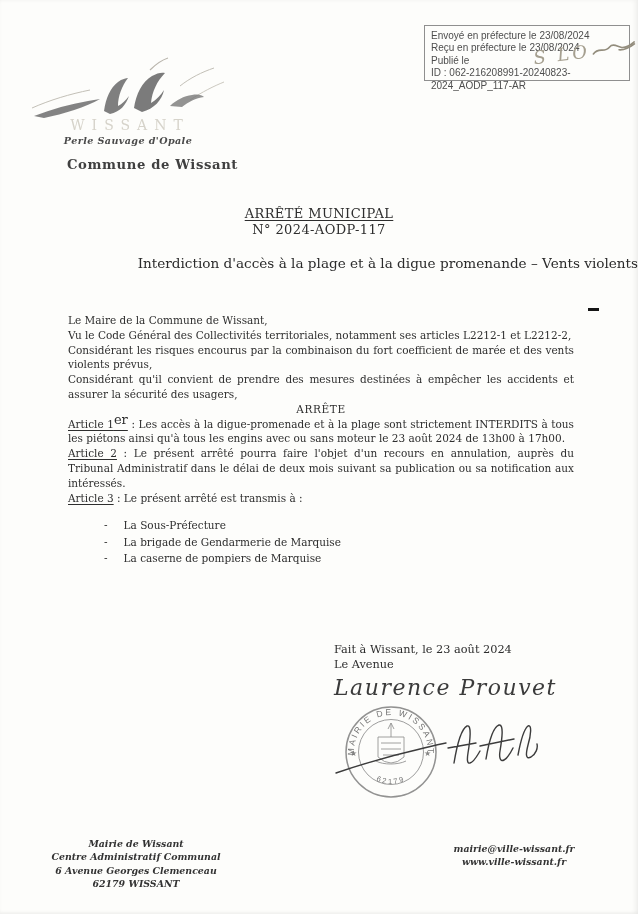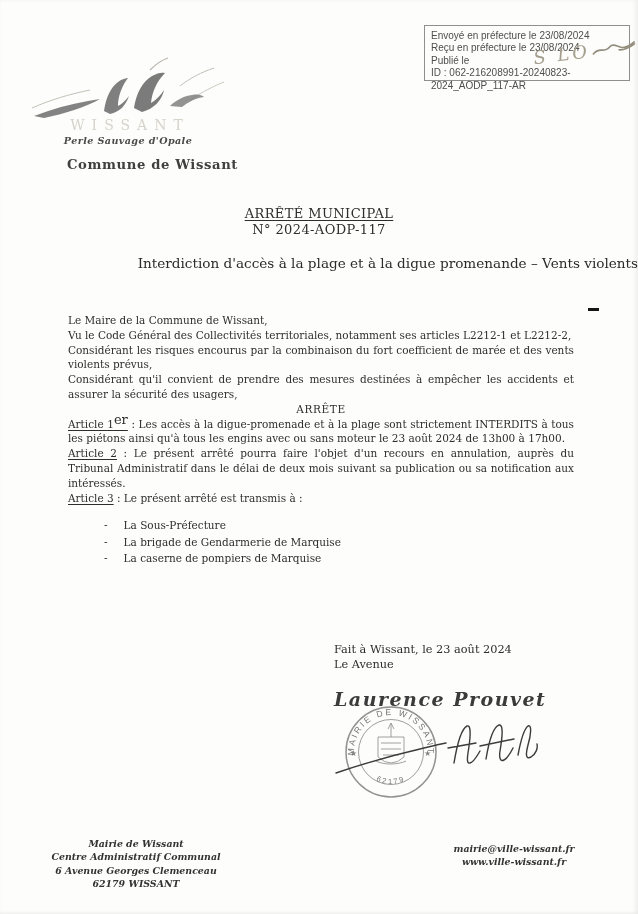--- a/index.html
+++ b/index.html
@@ -48,21 +48,21 @@
   .arrete-heading{text-align:center;margin:14px 0 0;letter-spacing:.6px;}
   .article{margin-top:13px;}
   .article u{text-underline-offset:2px;}
   .article sup{font-size:13px;line-height:0;}
   .recipients{list-style:none;margin:12px 0 0;padding:0 0 0 36px;}
   .recipients li{display:flex;gap:16px;line-height:16.4px;text-align:left;}
   .recipients .dash{flex:0 0 auto;}
   
   .sign-block{position:absolute;left:334px;top:643px;font-size:11.3px;line-height:14.6px;}
   .sign-name{
-    font-size:19px;font-style:italic;margin-top:20px;letter-spacing:1.5px;color:#3b3b3b;font-weight:bold;
+    font-size:22px;font-style:italic;margin-top:9px;letter-spacing:1.5px;color:#3b3b3b;
   }
   .seal{position:absolute;left:328px;top:699px;}
   .edge-mark{position:absolute;left:588px;top:308px;width:11px;height:3px;background:#151515;}
   
   .footer-left{
     position:absolute;left:20px;top:837px;width:232px;text-align:center;
     font-size:9.4px;line-height:13.4px;font-style:italic;font-weight:bold;color:#333;
   }
   .footer-right{
     position:absolute;left:412px;top:842px;width:204px;text-align:center;

